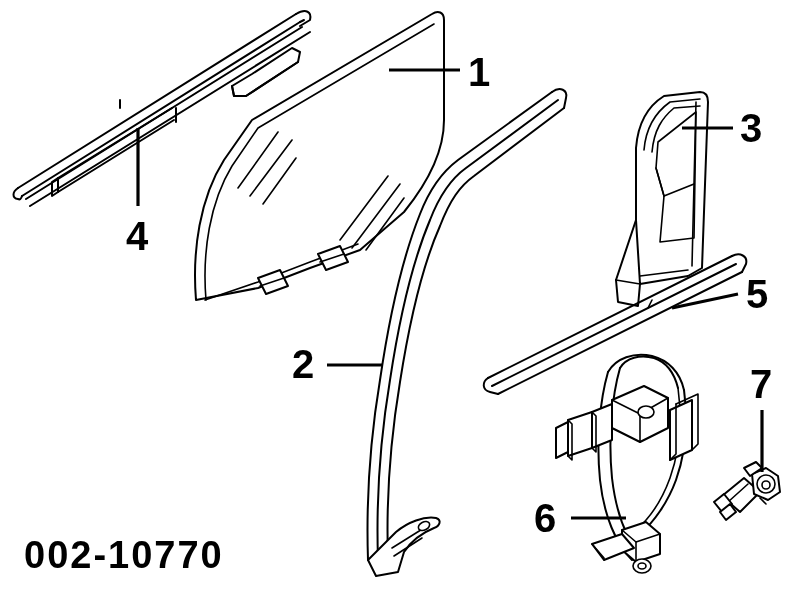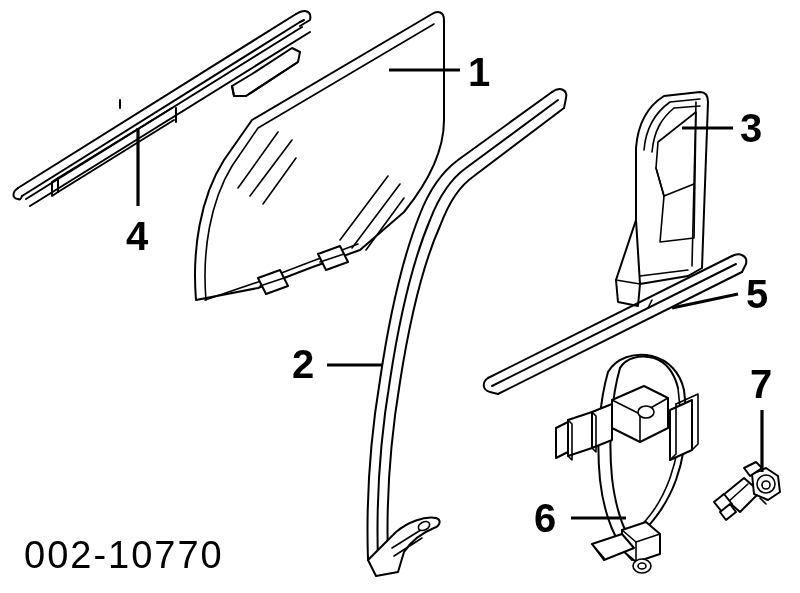--- a/index.html
+++ b/index.html
@@ -68,21 +68,21 @@
     line-height: 1;
     letter-spacing: 0px;
     user-select: none;
   }
   #part-code {
     position: absolute;
     left: 24px;
     top: 536px;
     font-family: "Liberation Sans", sans-serif;
     font-size: 38px;
-    font-weight: normal;
+    font-weight: bold;
     letter-spacing: 2px;
     color: #000000;
     line-height: 1;
   }
 </style>
 </head>
 <body>
 
 <div id="page">
 

